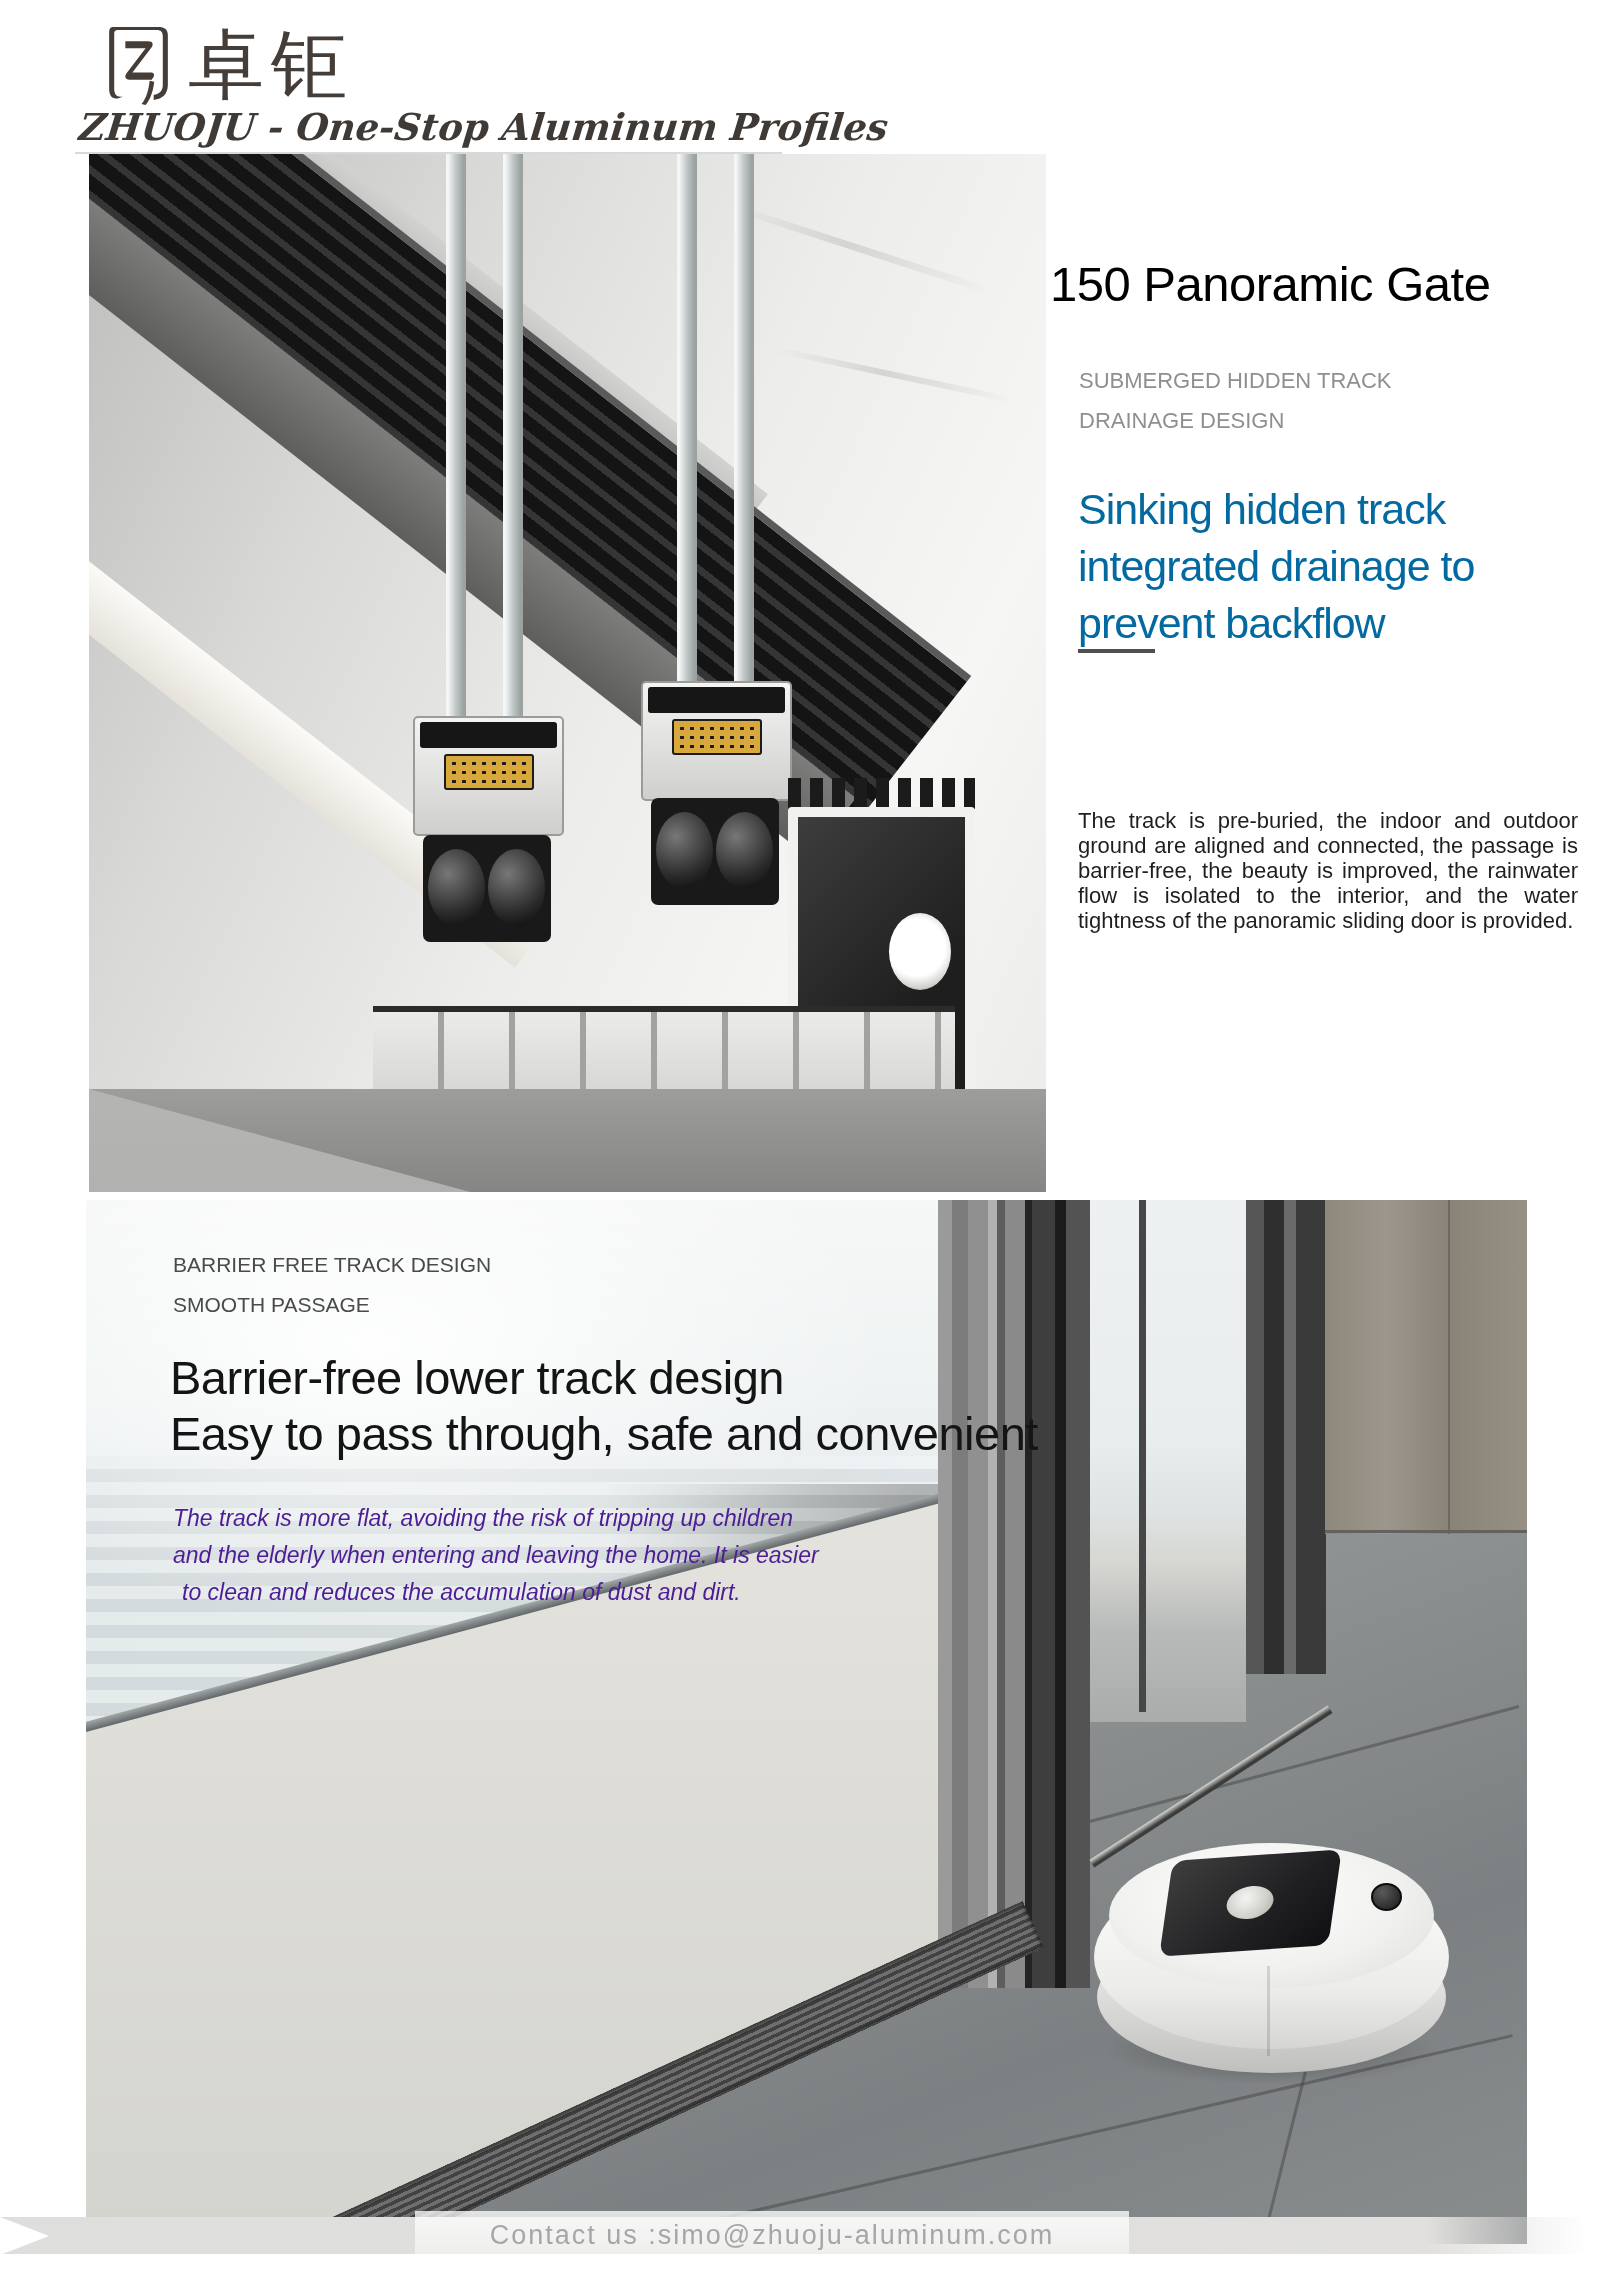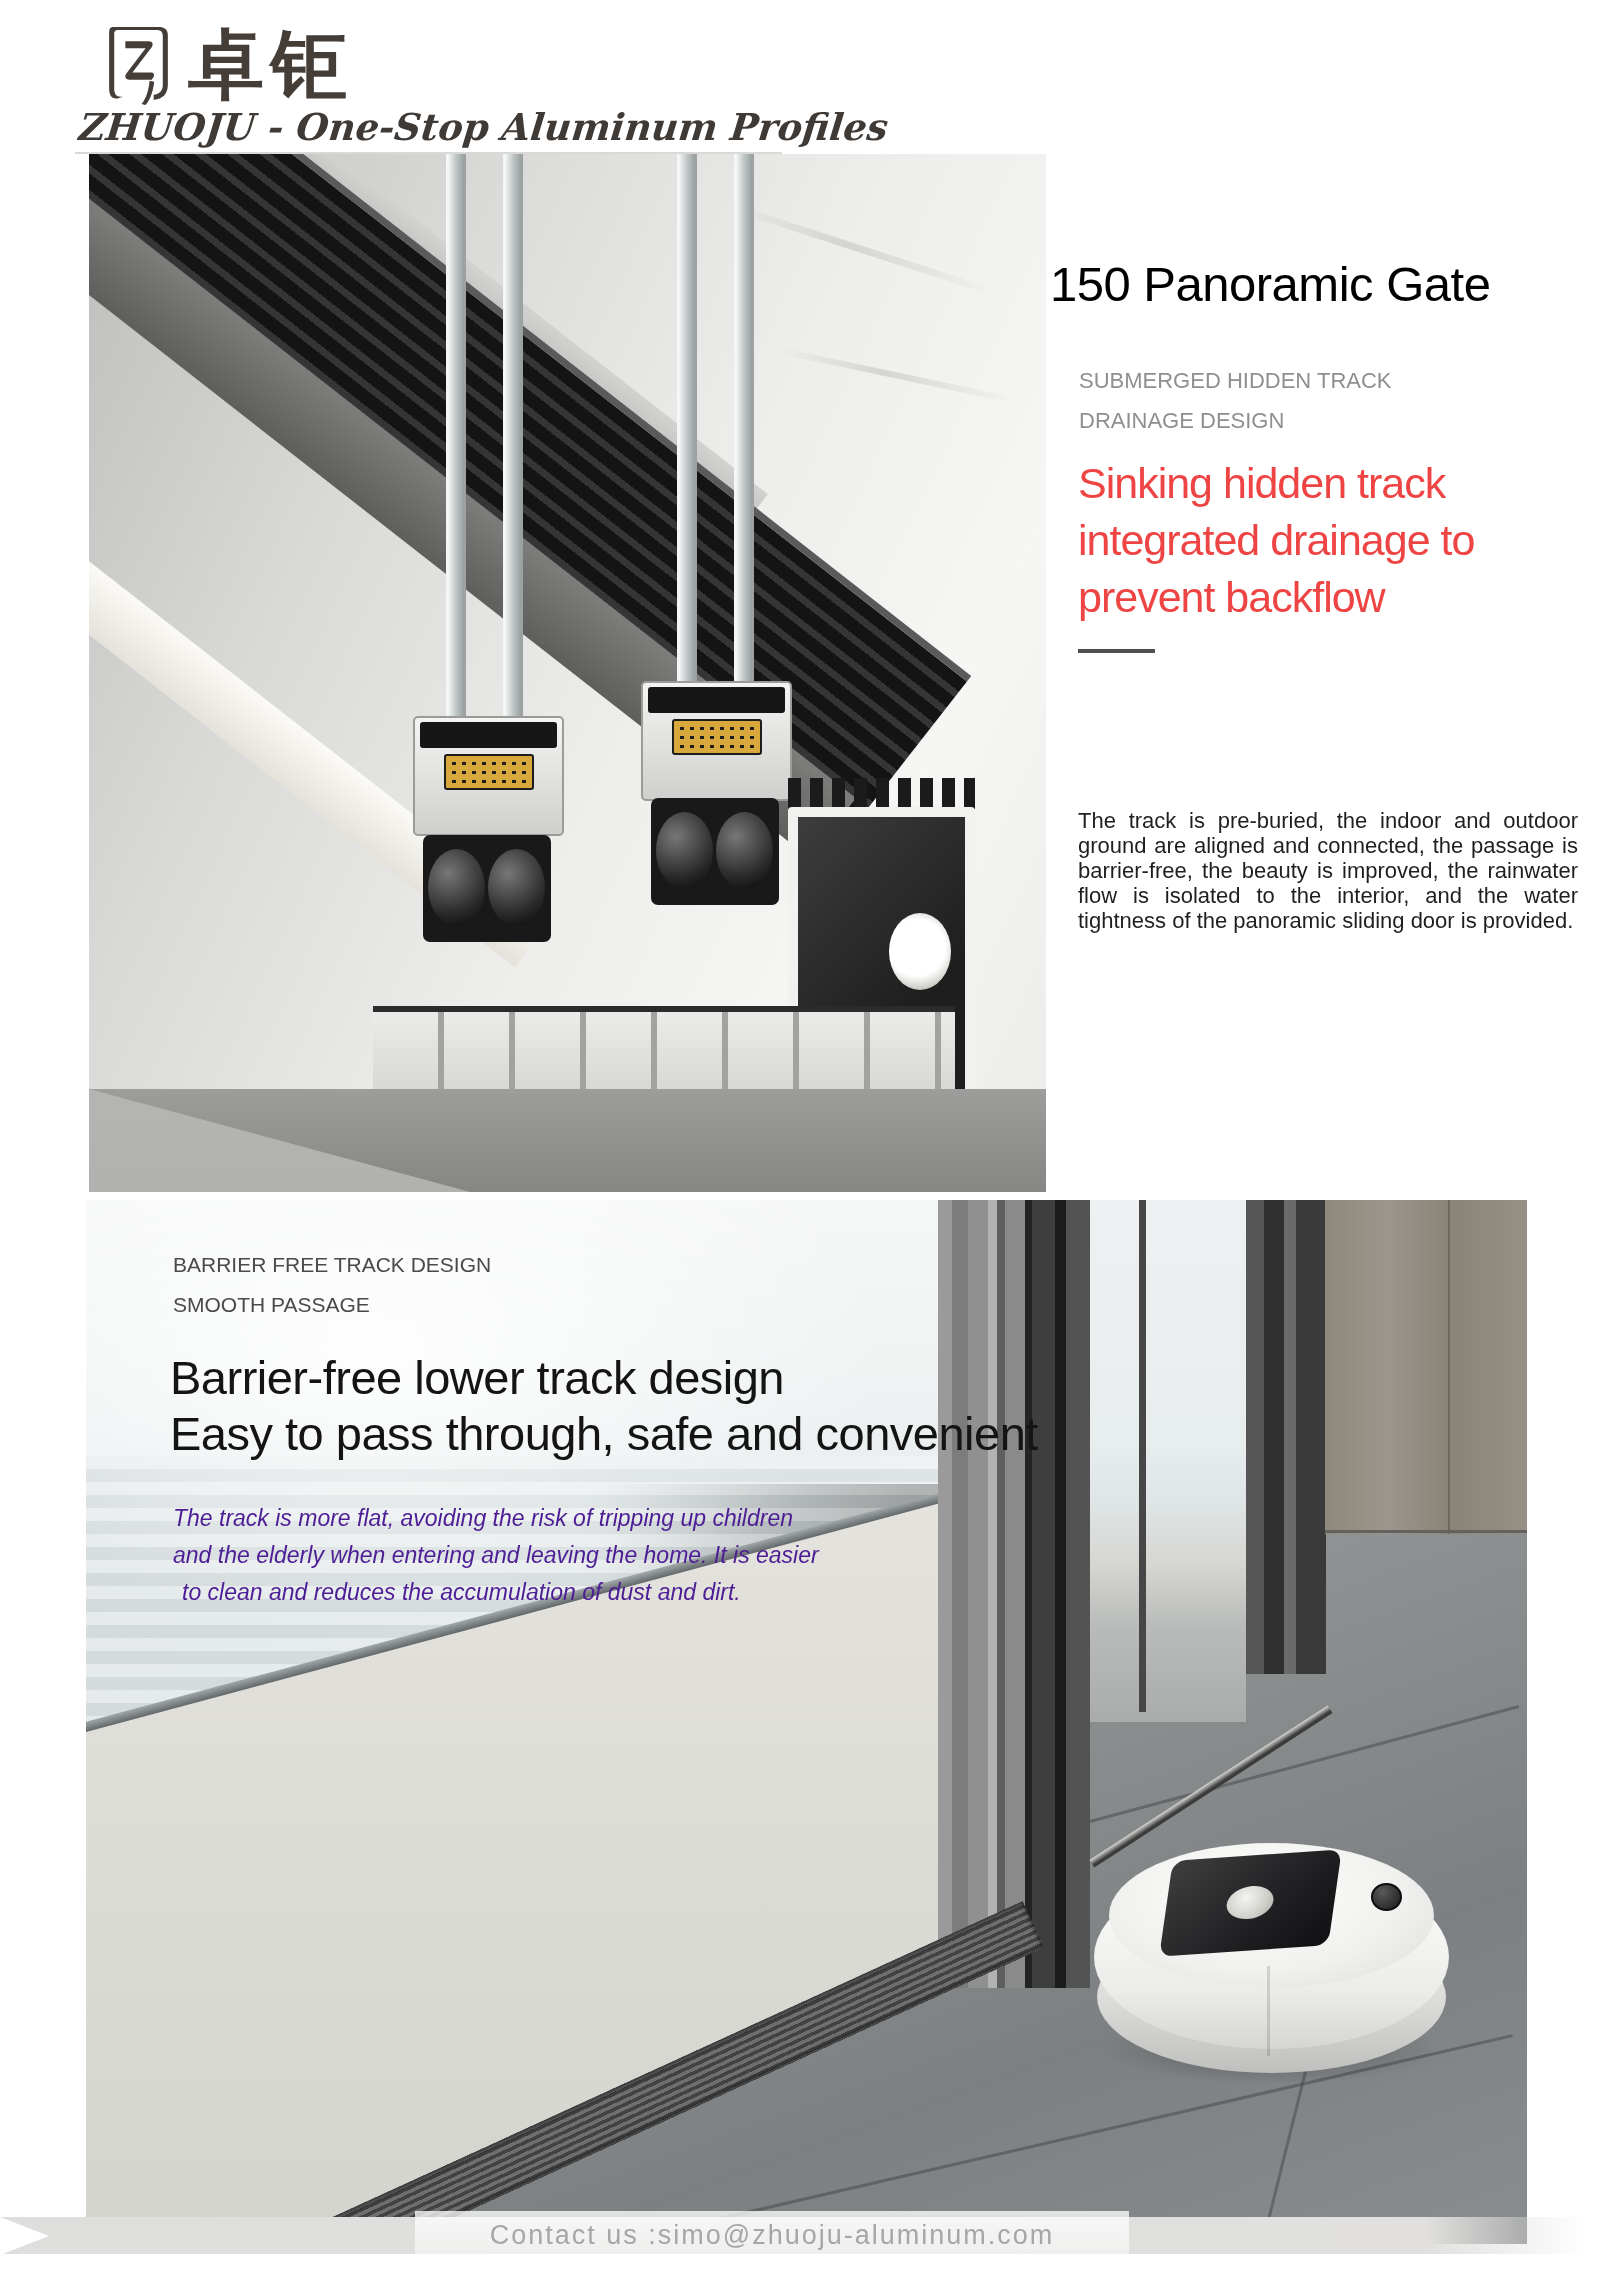--- a/index.html
+++ b/index.html
@@ -3,21 +3,21 @@
 <meta charset="utf-8">
 <style>
   html,body{margin:0;padding:0;}
   body{width:1621px;height:2295px;position:relative;background:#ffffff;overflow:hidden;
        font-family:"Liberation Sans", sans-serif;}
   .abs{position:absolute;}
 
   
   .logo-row{left:106px;top:24px;display:flex;align-items:flex-start;gap:17px;}
   .logo-icon{width:65px;height:82px;}
-  .logo-cn{font-size:76px;line-height:82px;font-weight:700;color:#453d38;letter-spacing:7px;
+  .logo-cn{font-size:76px;line-height:82px;font-weight:400;color:#453d38;letter-spacing:7px;
            font-family:"DejaVu Sans", sans-serif;}
   .logo-tagline{left:77px;top:105px;font-size:37px;color:#3f3a36;
                 font-family:"DejaVu Serif", serif;font-style:italic;font-weight:700;
                 transform:skewX(-6deg);transform-origin:left bottom;white-space:nowrap;}
   .logo-rule{left:75px;top:152px;width:707px;height:1.5px;background:#d9d9d7;}
 
   
   .hero-top{left:89px;top:154px;width:957px;height:1038px;overflow:hidden;
             background:linear-gradient(115deg,#bdbdbb 0%,#d9d9d7 28%,#ededeb 55%,#f6f6f4 78%,#ebebe9 100%);}
   .vein{position:absolute;background:linear-gradient(90deg,transparent,#c9c9c7 45%,transparent);opacity:.7;}
@@ -51,21 +51,21 @@
   .cells{position:absolute;left:284px;top:852px;width:582px;height:95px;border-top:6px solid #2b2b2b;
          background:linear-gradient(180deg,#ebebe9,#d3d3d1);}
   .cells:before{content:"";position:absolute;inset:0;
          background:repeating-linear-gradient(90deg,transparent 0 65px,#a2a2a0 65px 71px);}
   .concrete{position:absolute;left:0;top:935px;width:957px;height:104px;
             background:linear-gradient(180deg,#9d9d9b,#858583);}
   .concrete:before{content:"";position:absolute;left:0;top:0;width:385px;height:104px;
             background:#b9b9b7;clip-path:polygon(0 0,100% 100%,0 100%);opacity:.85;}
   .h1{position:absolute;left:1050px;top:256px;font-size:49px;color:#000;letter-spacing:-0.5px;white-space:nowrap;}
   .eyebrow-top{position:absolute;left:1079px;top:361px;font-size:22px;line-height:40px;color:#8f8f8f;}
-  .subtitle{position:absolute;left:1078px;top:455px;font-size:43px;line-height:57px;color:#ef4444;letter-spacing:-1px;white-space:nowrap;}
+  .subtitle{position:absolute;left:1078px;top:481px;font-size:43px;line-height:57px;color:#0369a1;letter-spacing:-1px;white-space:nowrap;}
   .divider{position:absolute;left:1078px;top:649px;width:77px;height:3.5px;background:#4f4f4f;}
   .body-top{position:absolute;left:1078px;top:808px;width:500px;font-size:22px;line-height:25px;color:#1f1f1f;
             text-align:justify;}
 
   
   .photo{left:86px;top:1200px;width:1441px;height:1044px;overflow:hidden;
          background:linear-gradient(180deg,#f6f8f7 0%,#eef2f2 18%,#e9eef0 26%,#edf0ef 40%);}
   .floor{position:absolute;left:0;top:284px;width:1441px;height:761px;
          background:linear-gradient(160deg,#a7aaaa 0%,#90producer 0%);
          background:linear-gradient(160deg,#a7aaaa 0%,#909393 38%,#7d8082 72%,#8a8d8e 100%);}

